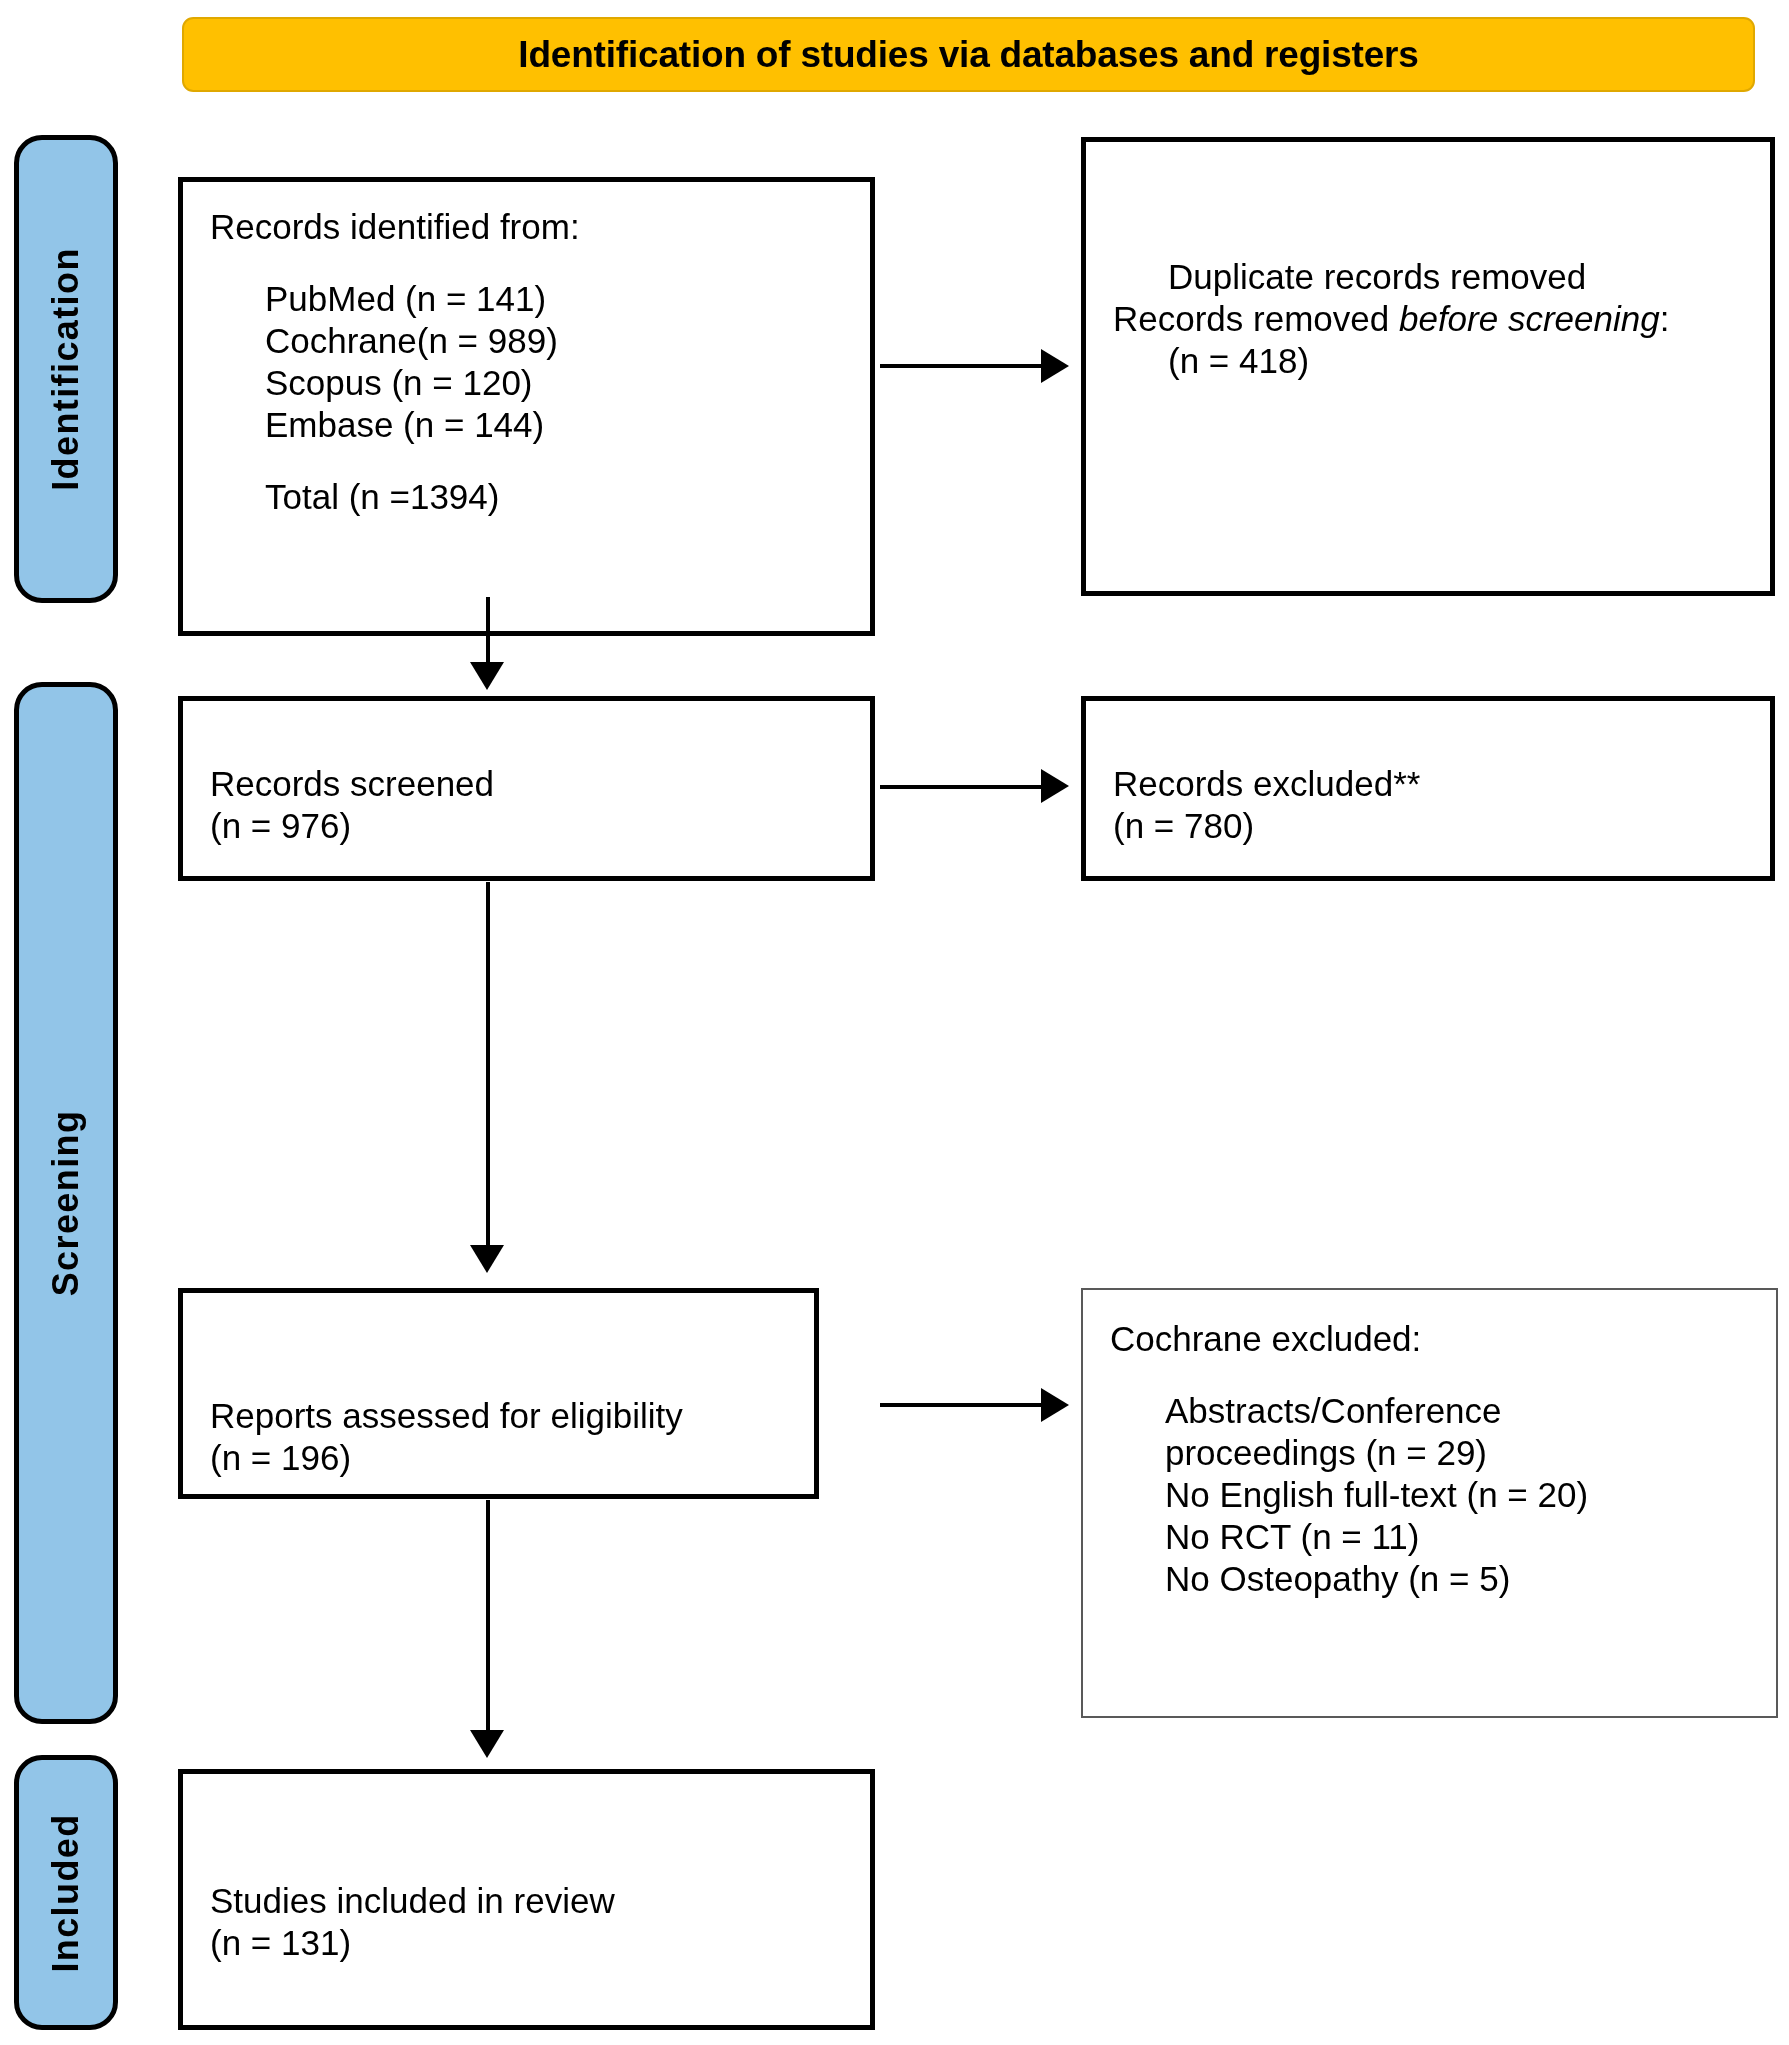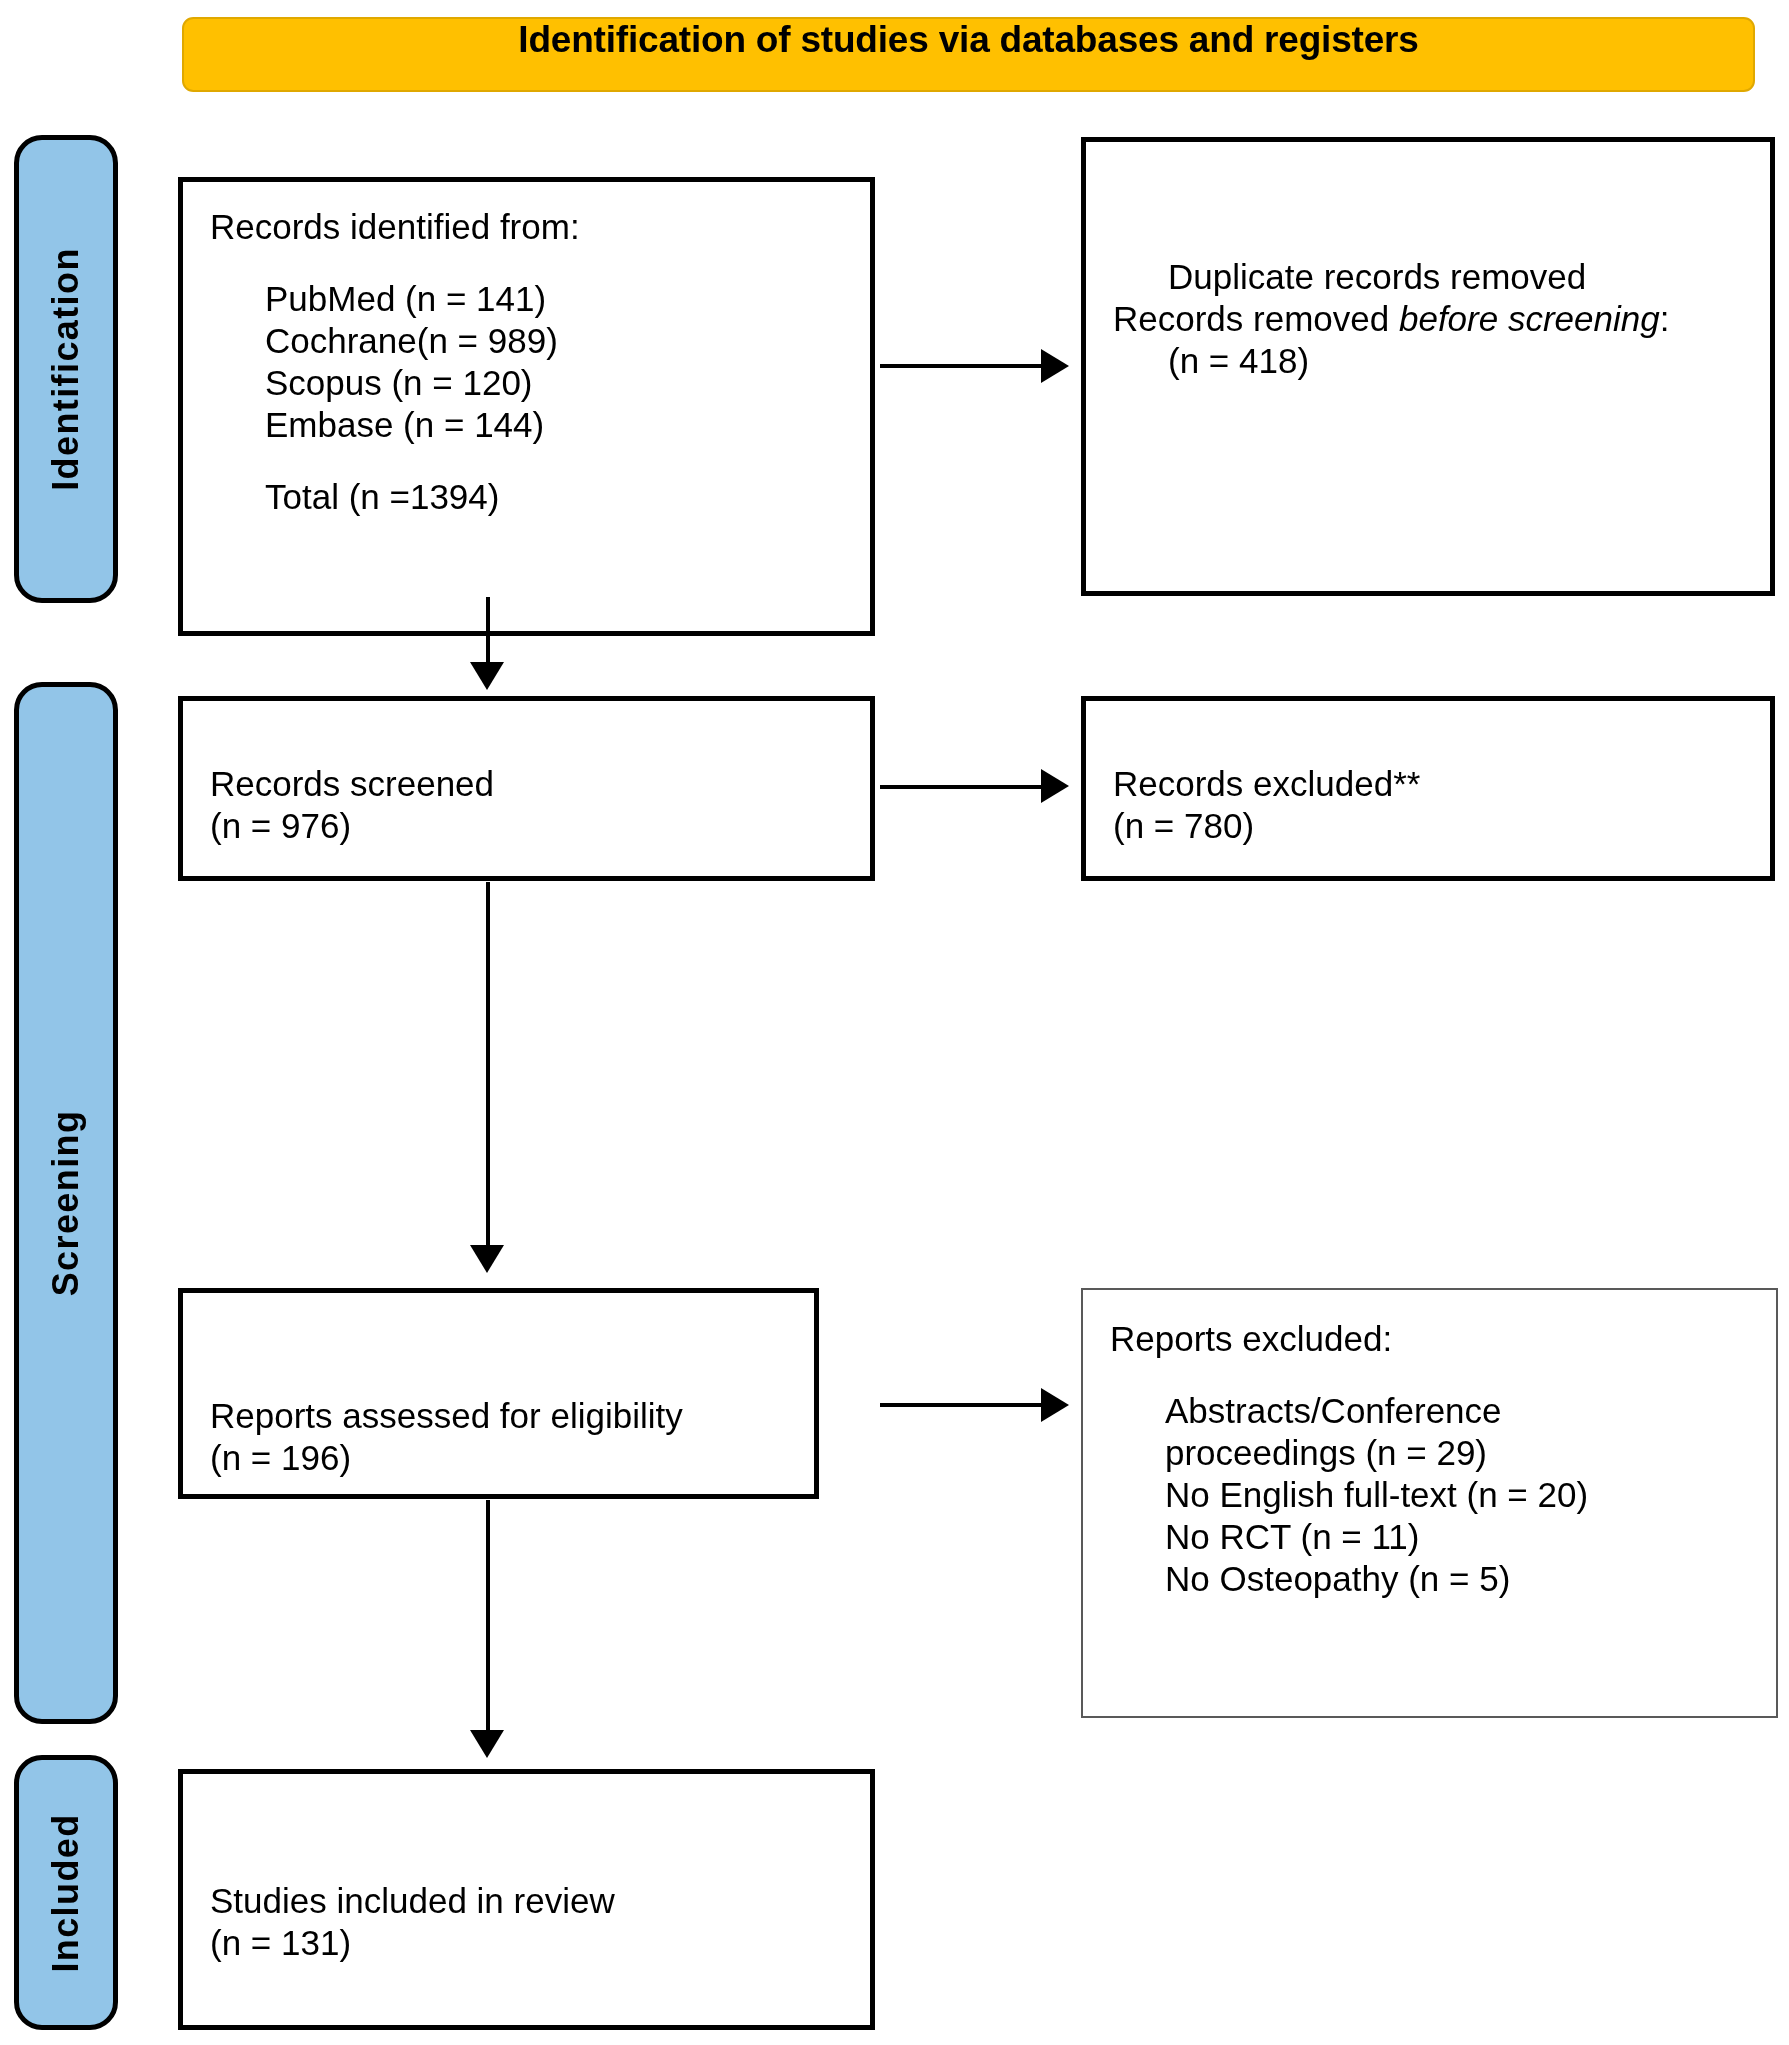--- a/index.html
+++ b/index.html
@@ -25,20 +25,21 @@
     position: absolute;
     left: 182px;
     top: 17px;
     width: 1573px;
     height: 75px;
     background: #FFC000;
     border: 2.1px solid #E0A800;
     border-radius: 11.3px;
     box-sizing: border-box;
     display: flex;
+    align-items: center;
     justify-content: center;
   }
   .banner-text {
     font-size: 37px;
     font-weight: bold;
     letter-spacing: -0.2px;
     color: #000000;
     text-align: center;
     white-space: nowrap;
   }
@@ -196,21 +197,21 @@
     <div class="box-line">Records excluded**</div>
     <div class="box-line">(n = 780)</div>
   </div>
 
   <div class="box" id="box-eligibility">
     <div class="box-line">Reports assessed for eligibility</div>
     <div class="box-line">(n = 196)</div>
   </div>
 
   <div class="box thin-grey" id="box-rep-excluded">
-    <div class="box-line">Reports excluded:</div>
+    <div class="box-line">Cochrane excluded:</div>
     <div class="box-line spacer"></div>
     <div class="box-line indent">Abstracts/Conference</div>
     <div class="box-line indent">proceedings (n = 29)</div>
     <div class="box-line indent">No English full-text (n = 20)</div>
     <div class="box-line indent">No RCT (n = 11)</div>
     <div class="box-line indent">No Osteopathy (n = 5)</div>
   </div>
 
   <div class="box" id="box-included">
     <div class="box-line">Studies included in review</div>

